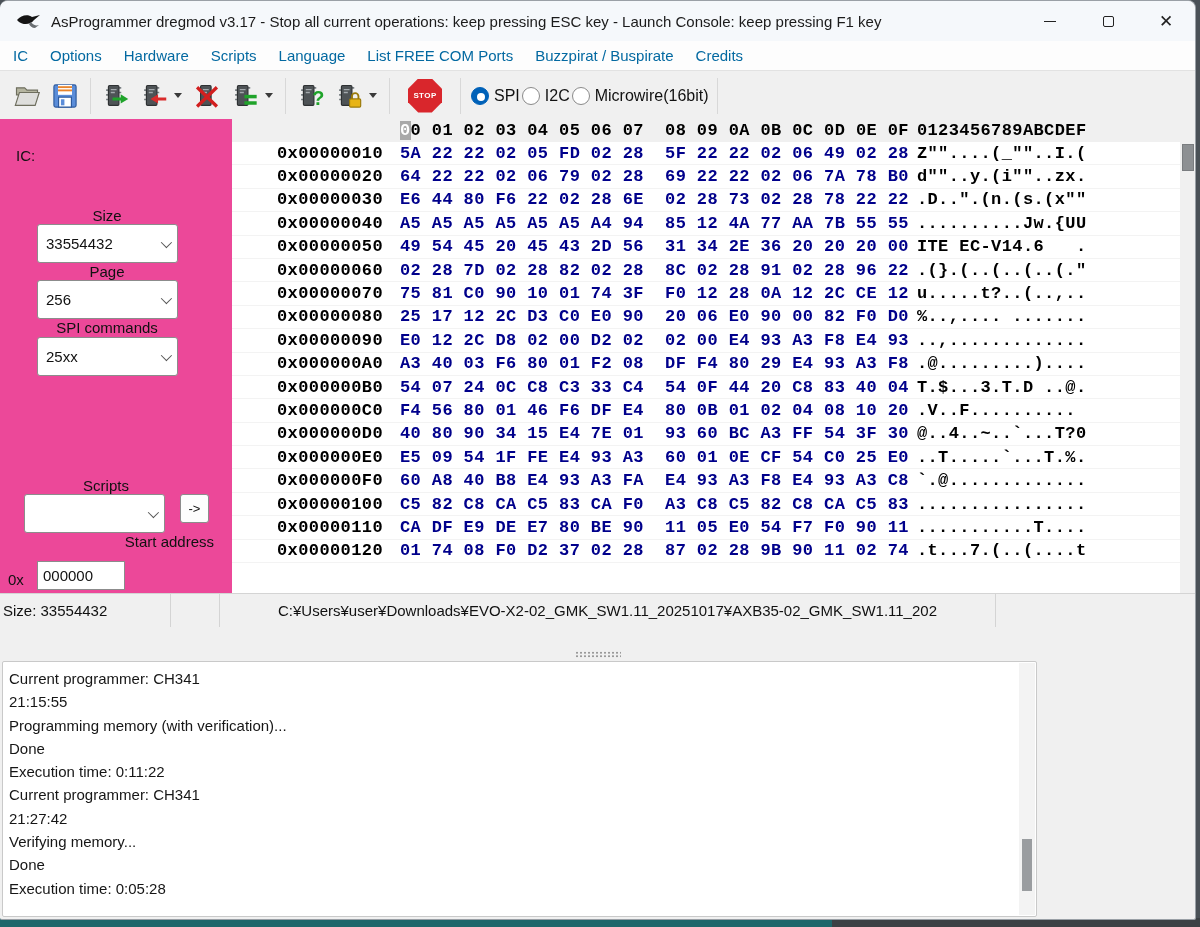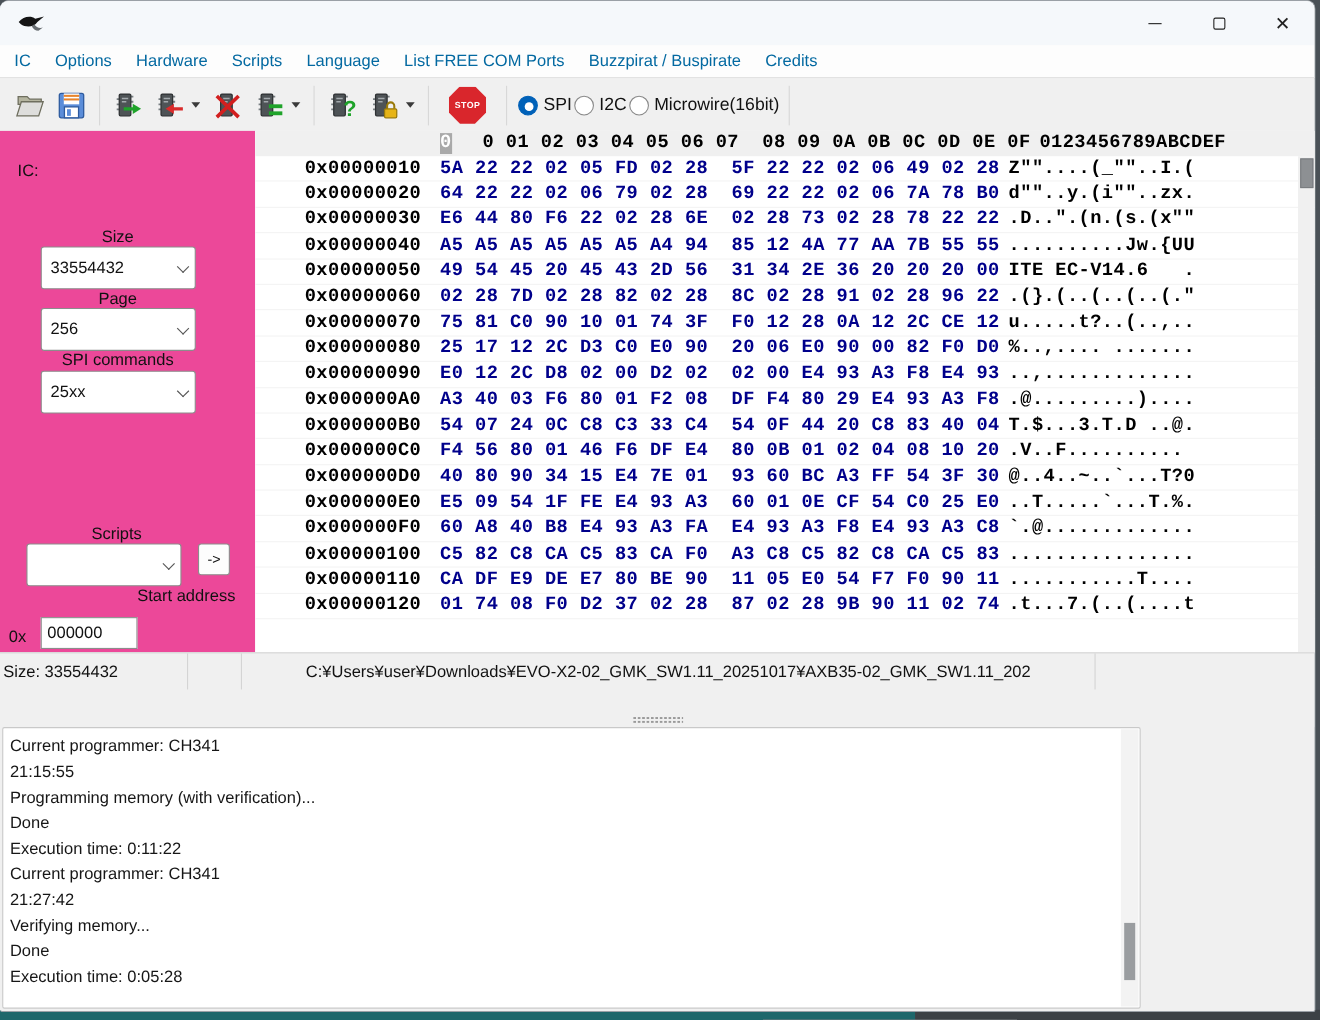--- a/index.html
+++ b/index.html
@@ -107,20 +107,21 @@
 <div class="desktop-strip-left"></div>
 <div class="desktop-strip-right"></div>
 
 <div class="window">
 
   <div class="titlebar">
     <svg class="app-icon" viewBox="0 0 26 20">
       <path d="M1 9 C5 4, 12 3, 16 6 L24 4 L18 9 C15 14, 7 14, 3 11 Z" fill="#151515"></path>
       <path d="M15 11 c2 3 5 4 8 3 l-4 3 c-3 0 -5 -2 -6 -4 z" fill="#6a6f73"></path>
     </svg>
+    <span class="title-text">AsProgrammer dregmod v3.17 - Stop all current operations: keep pressing ESC key - Launch Console: keep pressing F1 key</span>
     <div class="win-controls">
       <div class="win-btn">
           <span class="glyph-min"></span>
         </div>
       <div class="win-btn">
           <span class="glyph-max"></span>
         </div>
       <div class="win-btn">
           <span class="glyph-close">✕</span>
         </div>
@@ -260,21 +261,21 @@
     <div class="run-btn" style="top:375px;">-&gt;</div>
 
     <span class="fld-label" style="top:414px; width:214px;text-align:right;">Start address</span>
     <span class="addr-prefix">0x</span>
     <input class="start-input" value="000000" style="">
   </div>
 
   <div class="hex-area">
     <div class="hex-header hex-font">
       <span class="col-addr"></span>
-      <span class="col-hex"><span class="header-cursor">0</span><span style="white-space:pre;padding-left:28px;">0 01 02 03 04 05 06 07  08 09 0A 0B 0C 0D 0E 0F</span></span>
+      <span class="col-hex"><span class="header-cursor">0</span><span style="white-space:pre;">0 01 02 03 04 05 06 07  08 09 0A 0B 0C 0D 0E 0F</span></span>
       <span class="col-ascii">0123456789ABCDEF</span>
     </div>
       <div class="hex-row hex-font">
         <span class="col-addr">0x00000010</span>
         <span class="col-hex">5A 22 22 02 05 FD 02 28  5F 22 22 02 06 49 02 28</span>
         <span class="col-ascii">Z""....(_""..I.(</span>
       </div>
       <div class="hex-row hex-font">
         <span class="col-addr">0x00000020</span>
         <span class="col-hex">64 22 22 02 06 79 02 28  69 22 22 02 06 7A 78 B0</span>

